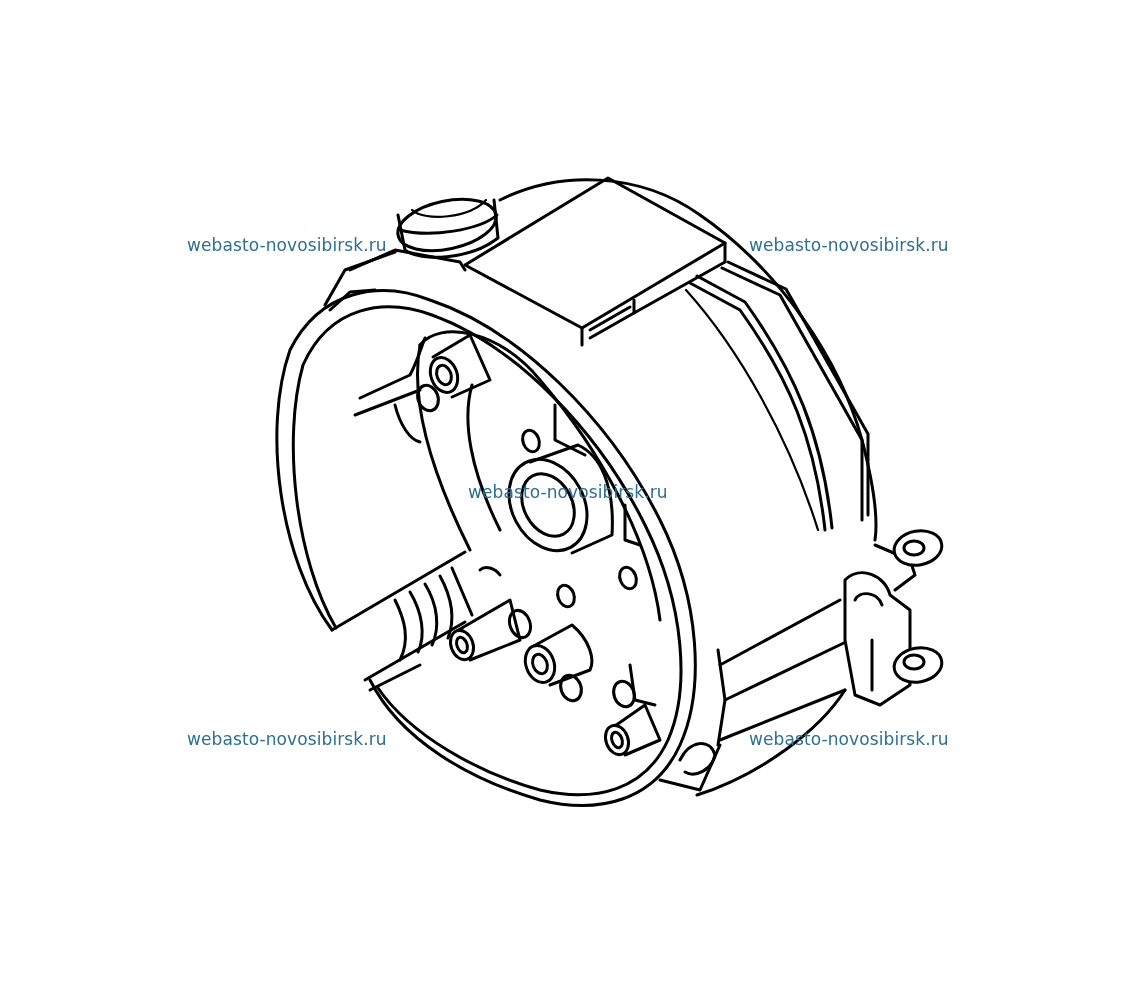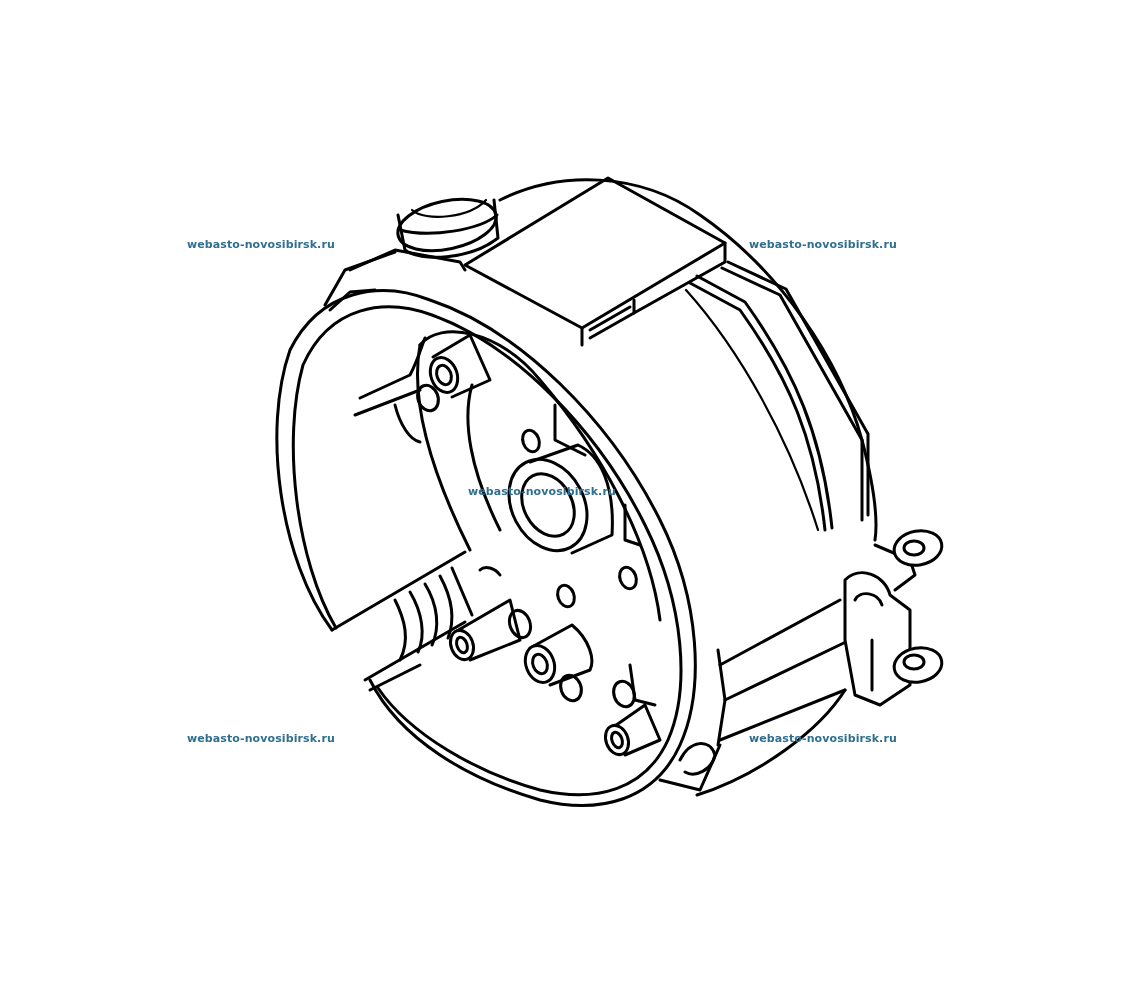--- a/index.html
+++ b/index.html
@@ -1,22 +1,22 @@
 <!DOCTYPE html>
 <html><head>
 <meta charset="utf-8">
 <style>
   html, body { margin: 0; padding: 0; background: #ffffff; }
   body { width: 1123px; height: 987px; position: relative; overflow: hidden; }
   #canvas { position: absolute; left: 0; top: 0; width: 1123px; height: 987px; }
   .wm {
     position: absolute;
     font-family: "DejaVu Sans", sans-serif;
-    font-weight: bold;
-    font-size: 11px;
+    font-weight: normal;
+    font-size: 17px;
     letter-spacing: 0.1px;
     white-space: nowrap;
     line-height: 16px;
   }
   svg .ln { fill: none; stroke: #000; stroke-width: 3; stroke-linecap: round; stroke-linejoin: round; }
   svg .thin { fill: none; stroke: #000; stroke-width: 2.2; stroke-linecap: round; stroke-linejoin: round; }
   svg .fillw { fill: #fff; stroke: #000; stroke-width: 3; stroke-linejoin: round; }
 </style>
 </head>
 <body>

